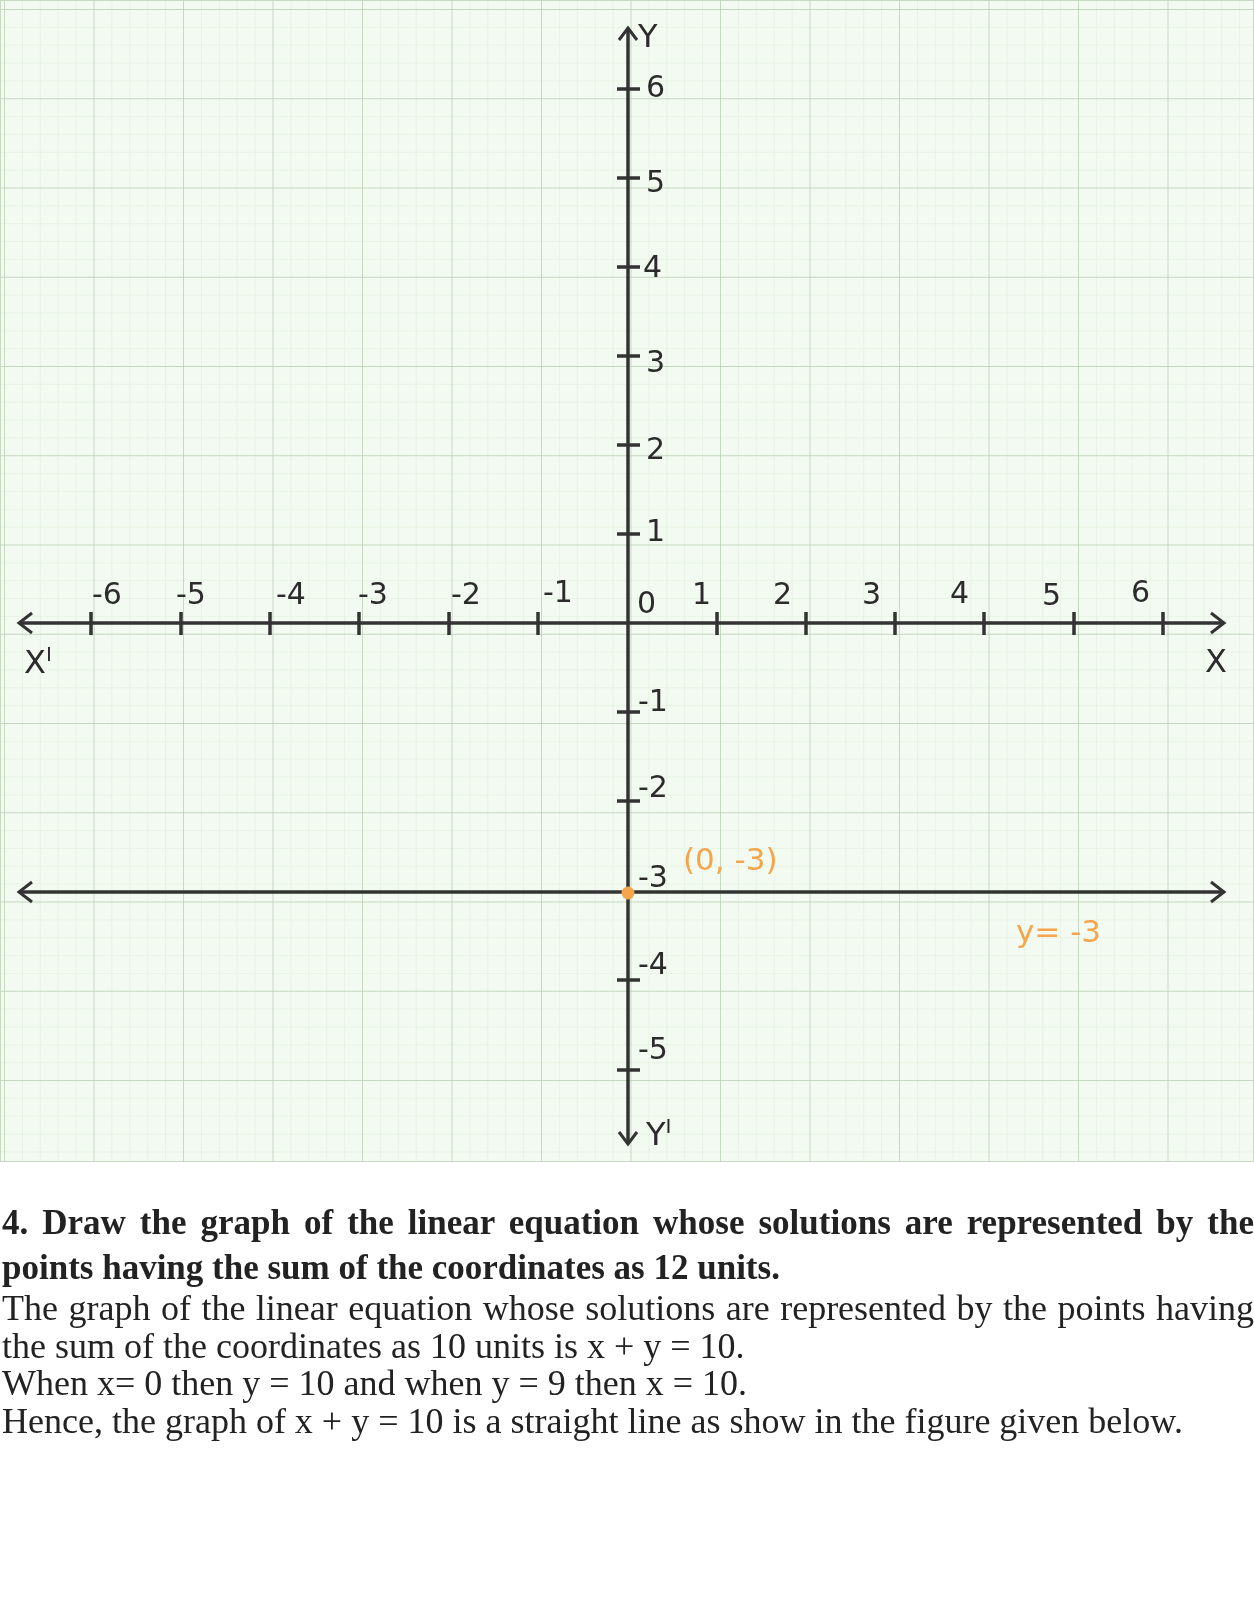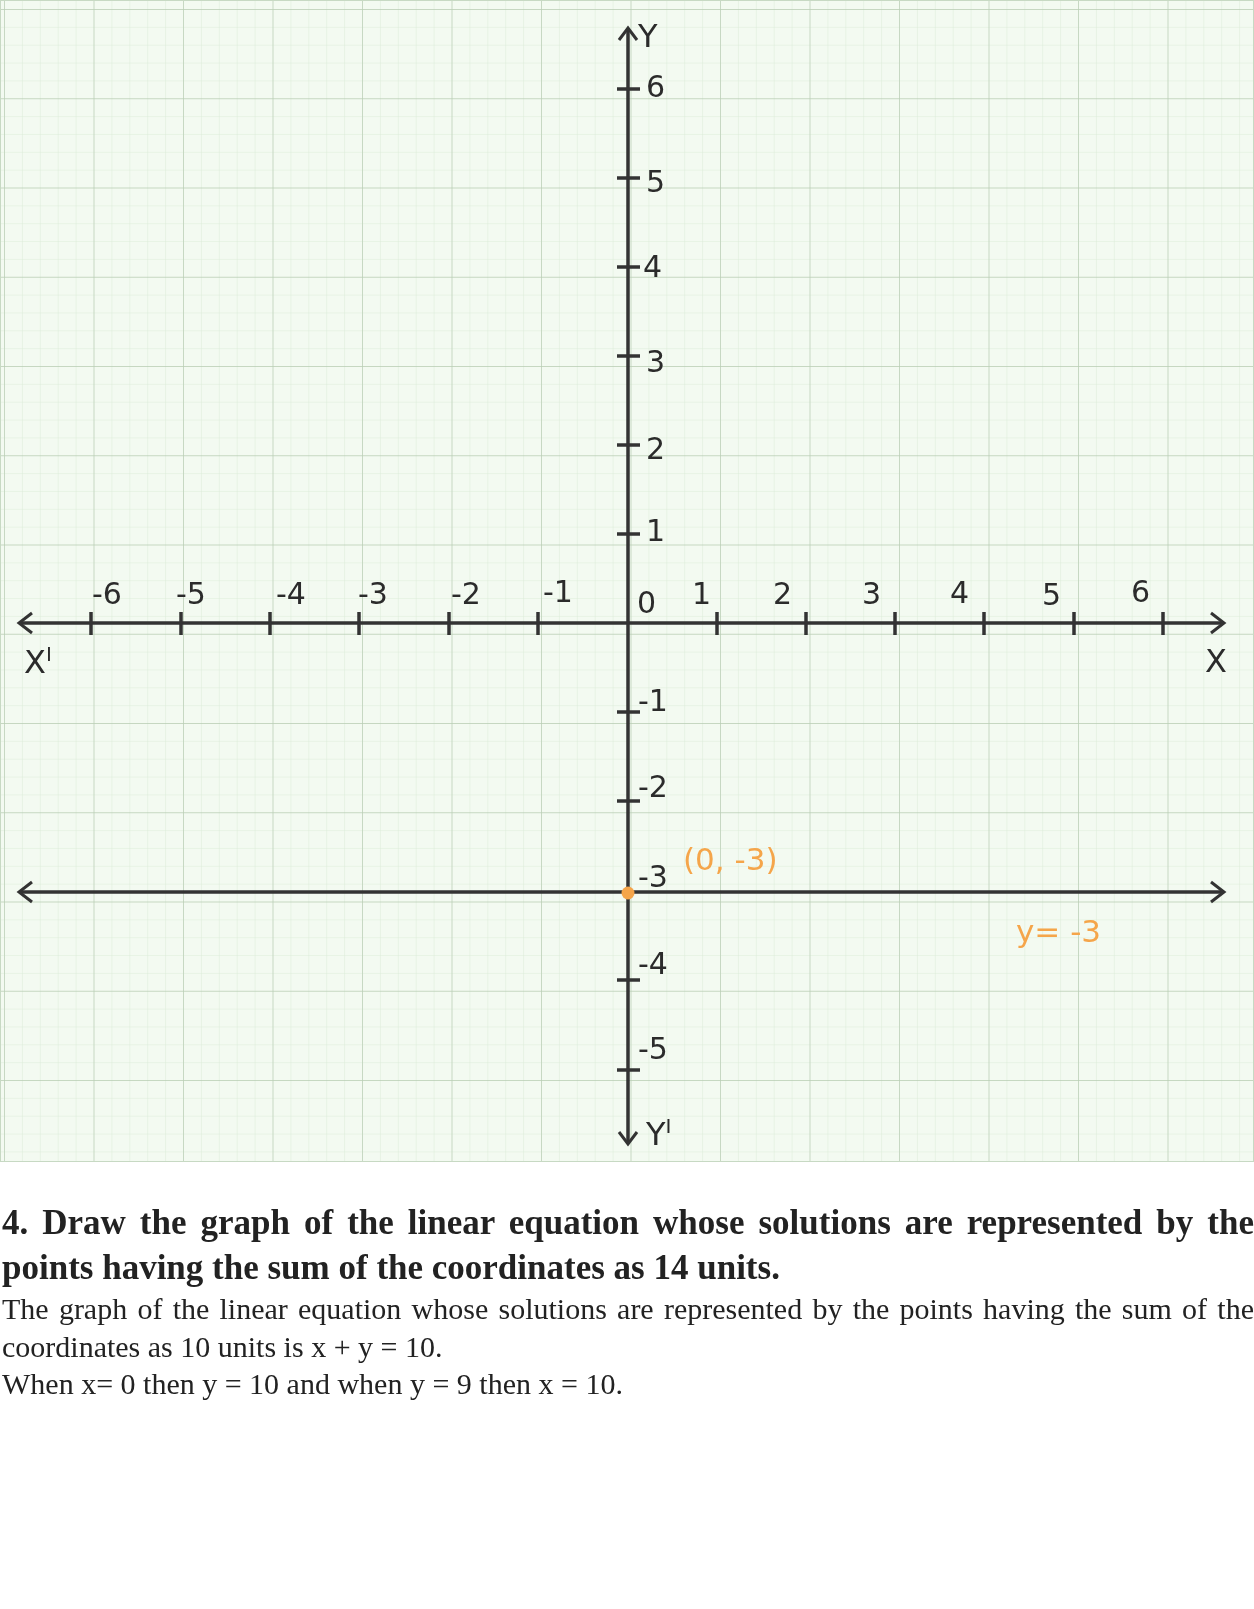--- a/index.html
+++ b/index.html
@@ -5,21 +5,21 @@
   html, body { margin: 0; padding: 0; background: #ffffff; }
   body { width: 1254px; height: 1609px; position: relative; overflow: hidden; }
   #figure { position: absolute; left: 0; top: 0; width: 1254px; height: 1162px; }
   #figure svg { display: block; }
   .axis-label { font-family: "DejaVu Sans", sans-serif; font-size: 32px; fill: #2b2b2b; }
   .tick-label { font-family: "DejaVu Sans", sans-serif; font-size: 30px; fill: #2b2b2b; }
   .orange-label { font-family: "DejaVu Sans", sans-serif; font-size: 31px; fill: #f5a54a; }
   #text-block { position: absolute; left: 2px; top: 1200px; width: 1252px; color: #222; }
   .question { font-family: "Liberation Serif", serif; font-weight: bold; font-size: 35px; line-height: 45px; margin: 0; text-align: justify; text-align-last: left; }
   .solution-heading { font-family: "Liberation Serif", serif; font-weight: bold; font-size: 35px; line-height: 40px; margin: 38px 0 0 0; }
-  .para { font-family: "Liberation Serif", serif; font-size: 30px; line-height: 37.5px; margin: 0; text-align: justify; text-align-last: left; }
+  .para { font-family: "Liberation Serif", serif; font-size: 36px; line-height: 37.5px; margin: 0; text-align: justify; text-align-last: left; }
 </style>
 </head>
 <body>
 
 <div id="figure">
   <svg width="1254" height="1162" viewBox="0 0 1254 1162" xmlns="http://www.w3.org/2000/svg">
     <defs>
       <pattern id="minorGrid" x="0" y="0" width="17.9" height="17.85" patternUnits="userSpaceOnUse">
         <path d="M 17.9 0 L 0 0 0 17.85" fill="none" stroke="#dcebd8" stroke-width="1"></path>
       </pattern>
@@ -115,16 +115,17 @@
       <text class="tick-label" x="638" y="974">-4</text>
       <text class="tick-label" x="638" y="1059">-5</text>
     </g>
 
     <text class="orange-label" x="683" y="870">(0, -3)</text>
     <text class="orange-label" x="1016" y="942">y= -3</text>
   </svg>
 </div>
 
 <div id="text-block">
-  <p class="question">4. Draw the graph of the linear equation whose solutions are represented by the points having the sum of the coordinates as 14 units.</p>
+  <p class="question">4. Draw the graph of the linear equation whose solutions are represented by the points having the sum of the coordinates as 12 units.</p>
   <p class="para">The graph of the linear equation whose solutions are represented by the points having the sum of the coordinates as 10 units is x + y = 10.</p>
   <p class="para">When x= 0 then y = 10 and when y = 9 then x = 10.</p>
+  <p class="para">Hence, the graph of x + y = 10 is a straight line as show in the figure given below.</p>
 </div>
 
 </body></html>

